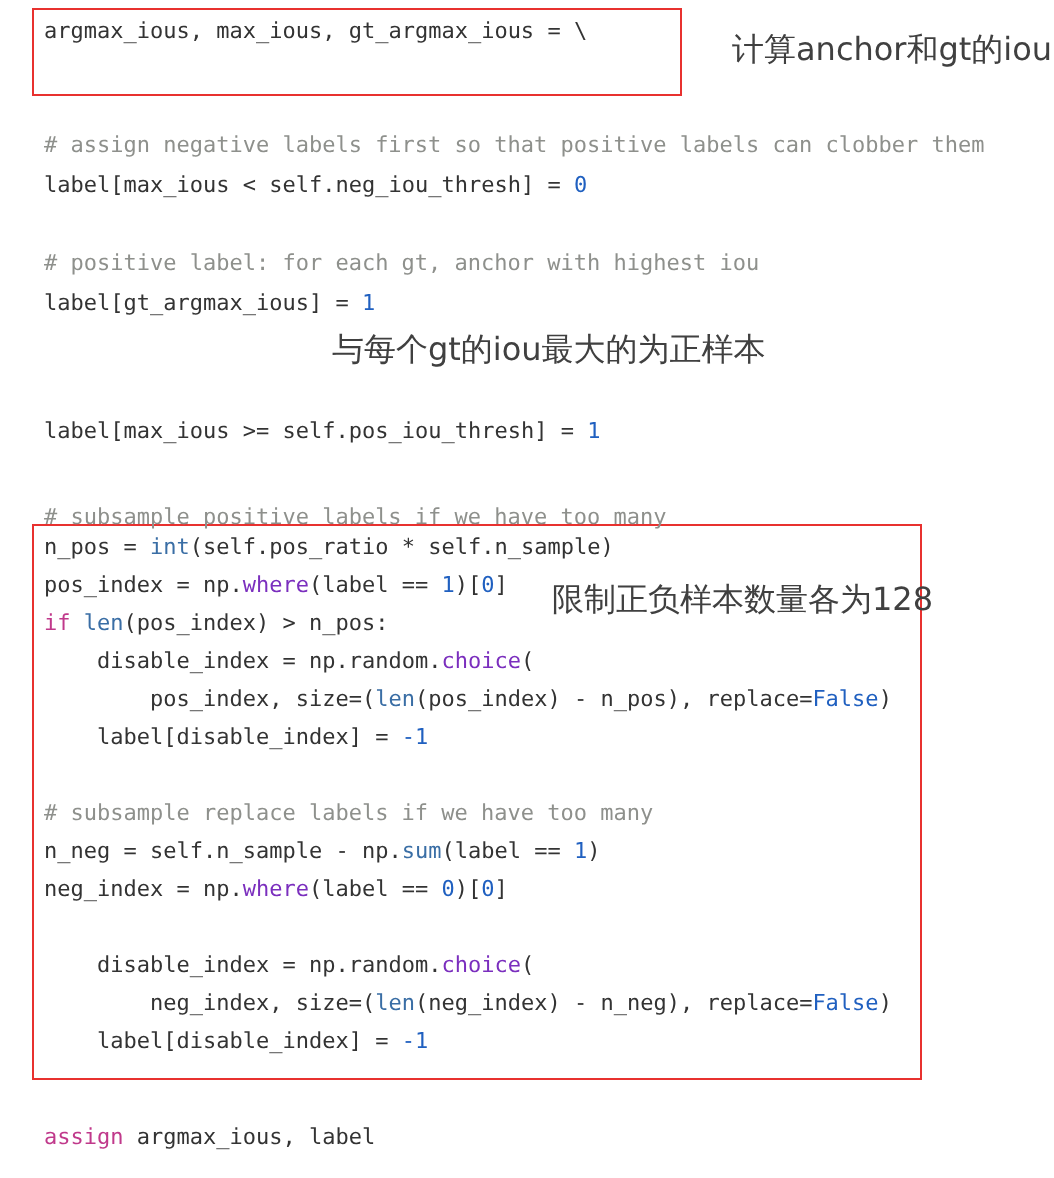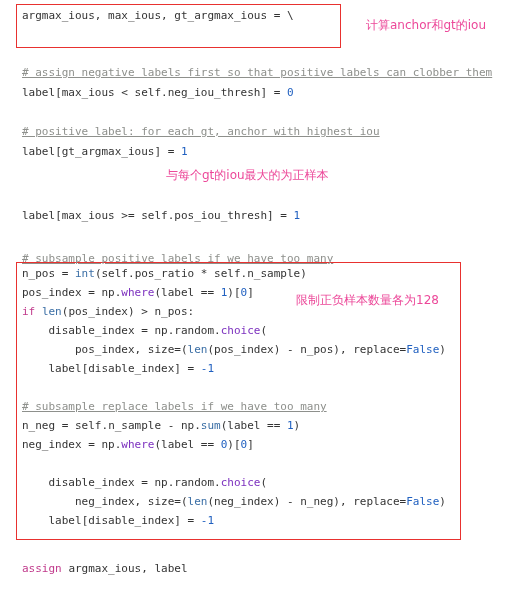--- a/index.html
+++ b/index.html
@@ -29,42 +29,42 @@
     white-space: pre;
     font-family: "DejaVu Sans Mono", "Liberation Mono", monospace;
     font-size: 11px;
     line-height: 14px;
     color: #333333;
     letter-spacing: 0px;
   }
 
   
   .t-plain    { color: #333333; }
-  .t-comment  { color: #8e908c; text-decoration: underline; }
+  .t-comment  { color: #8e908c; }
   .t-keyword  { color: #c0398b; }
   .t-builtin  { color: #3a6ea5; }
   .t-func     { color: #7b2fbe; }
   .t-number   { color: #2060c0; }
   .t-const    { color: #2060c0; }
   .t-op       { color: #333333; }
 
   
   .redbox {
     position: absolute;
     border: 1px solid #e8312f;
     box-sizing: border-box;
     pointer-events: none;
   }
 
   
   .note {
     position: absolute;
-    color: #ec4899;
+    color: #404040;
     font-family: "DejaVu Sans", "Liberation Sans", sans-serif;
-    font-size: 12px;
+    font-size: 16px;
     line-height: 14px;
     white-space: pre;
     font-weight: 500;
   }
 </style>
 </head>
 <body>
 
 <div class="code-canvas">
 
@@ -87,15 +87,15 @@
   <div class="line" id="cl-15" style="left: 22px; top: 400px;"><span class="t-comment"># subsample replace labels if we have too many</span></div>
   <div class="line" id="cl-16" style="left: 22px; top: 419px;"><span class="t-plain">n_neg</span> <span class="t-op">=</span> <span class="t-plain">self</span><span class="t-op">.</span><span class="t-plain">n_sample</span> <span class="t-op">-</span> <span class="t-plain">np</span><span class="t-op">.</span><span class="t-builtin">sum</span><span class="t-op">(</span><span class="t-plain">label</span> <span class="t-op">==</span> <span class="t-number">1</span><span class="t-op">)</span></div>
   <div class="line" id="cl-17" style="left: 22px; top: 438px;"><span class="t-plain">neg_index</span> <span class="t-op">=</span> <span class="t-plain">np</span><span class="t-op">.</span><span class="t-func">where</span><span class="t-op">(</span><span class="t-plain">label</span> <span class="t-op">==</span> <span class="t-number">0</span><span class="t-op">)[</span><span class="t-number">0</span><span class="t-op">]</span></div>
   <div class="line" id="cl-19" style="left: 22px; top: 476px;">    <span class="t-plain">disable_index</span> <span class="t-op">=</span> <span class="t-plain">np</span><span class="t-op">.</span><span class="t-plain">random</span><span class="t-op">.</span><span class="t-func">choice</span><span class="t-op">(</span></div>
   <div class="line" id="cl-20" style="left: 22px; top: 495px;">        <span class="t-plain">neg_index</span><span class="t-op">,</span> <span class="t-plain">size</span><span class="t-op">=(</span><span class="t-builtin">len</span><span class="t-op">(</span><span class="t-plain">neg_index</span><span class="t-op">)</span> <span class="t-op">-</span> <span class="t-plain">n_neg</span><span class="t-op">),</span> <span class="t-plain">replace</span><span class="t-op">=</span><span class="t-const">False</span><span class="t-op">)</span></div>
   <div class="line" id="cl-21" style="left: 22px; top: 514px;">    <span class="t-plain">label</span><span class="t-op">[</span><span class="t-plain">disable_index</span><span class="t-op">]</span> <span class="t-op">=</span> <span class="t-number">-1</span></div>
   <div class="line" id="cl-22" style="left: 22px; top: 562px;"><span class="t-keyword">assign</span> <span class="t-plain">argmax_ious</span><span class="t-op">,</span> <span class="t-plain">label</span></div>
 
   <div class="note" id="an-0" style="left: 366px; top: 18px;">计算anchor和gt的iou</div>
   <div class="note" id="an-2" style="left: 166px; top: 168px;">与每个gt的iou最大的为正样本</div>
-  <div class="note" id="an-4" style="left: 276px; top: 293px; margin-left: 20px;">限制正负样本数量各为128</div>
+  <div class="note" id="an-4" style="left: 276px; top: 293px;">限制正负样本数量各为128</div>
 
 </div>
 
 </body></html>

